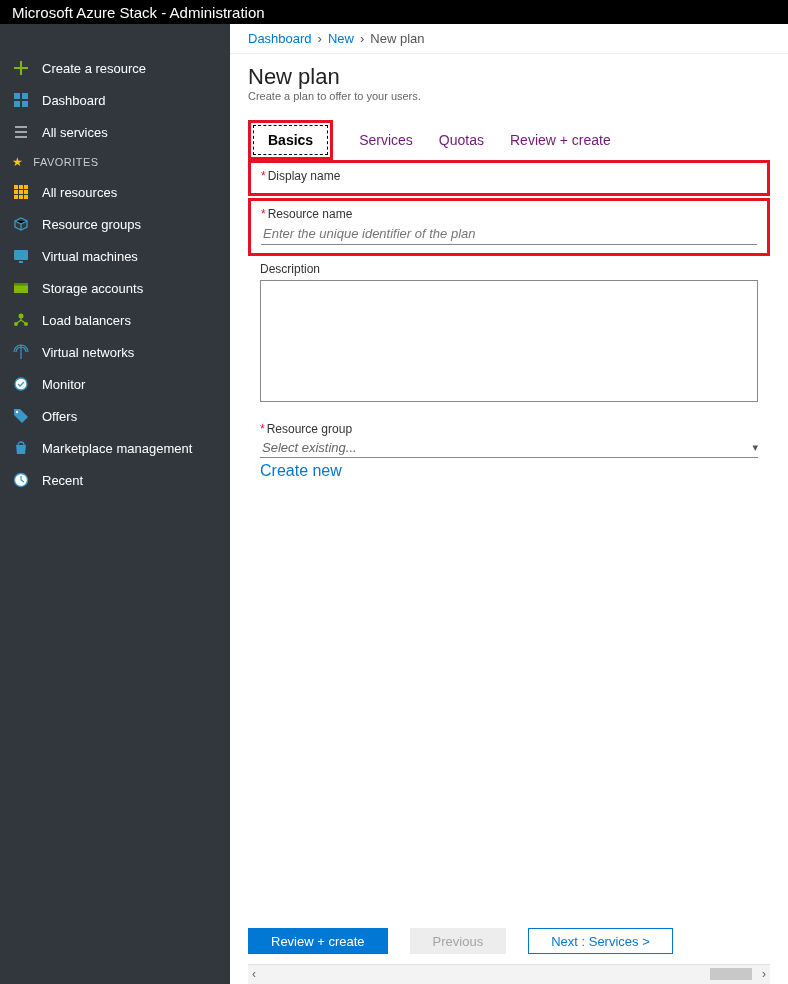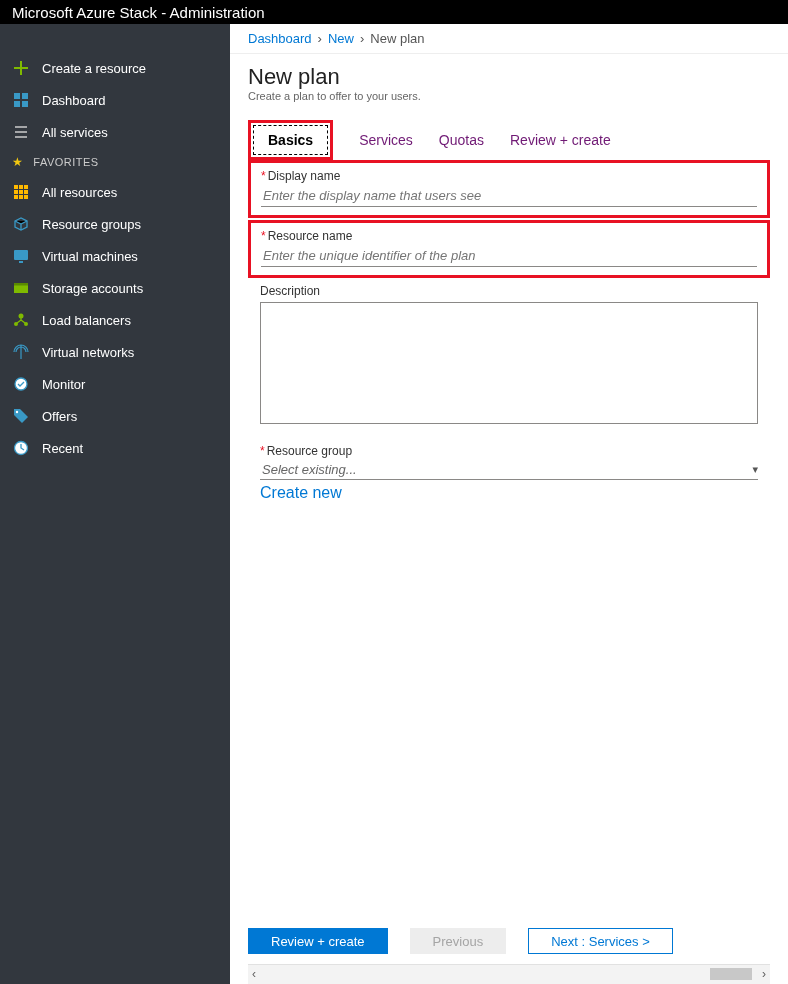--- a/index.html
+++ b/index.html
@@ -178,20 +178,29 @@
           <svg viewBox="0 0 16 16">
             <path d="M1 1h6l8 8-6 6-8-8z" fill="#3999c6"></path>
             <circle cx="4" cy="4" r="1.2" fill="#fff"></circle>
           </svg>
         </span>
       <span>Offers</span>
     </div>
     <div class="nav-item">
       <span class="nav-icon">
           <svg viewBox="0 0 16 16">
+            <path d="M3 5h10l-1 9H4z" fill="#3999c6"></path>
+            <path d="M5 5a3 3 0 016 0" stroke="#3999c6" fill="none" stroke-width="1.3"></path>
+          </svg>
+        </span>
+      <span>Marketplace management</span>
+    </div>
+    <div class="nav-item">
+      <span class="nav-icon">
+          <svg viewBox="0 0 16 16">
             <circle cx="8" cy="8" r="6.5" fill="#fff" stroke="#3999c6" stroke-width="1.3"></circle>
             <path d="M8 4v4l3 2" stroke="#3999c6" stroke-width="1.3" fill="none"></path>
           </svg>
         </span>
       <span>Recent</span>
     </div>
   </div>
 
   <div class="content-wrap">
     <div class="breadcrumb">
@@ -211,21 +220,20 @@
           <span class="tab-active">Basics</span>
         </span>
         <span class="tab">Services</span>
         <span class="tab">Quotas</span>
         <span class="tab">Review + create</span>
       </div>
 
       <div class="form-area">
         <div class="hl-box">
           <div class="field-label"><span class="req">*</span><span>Display name</span></div>
-          <input class="text-input" placeholder="Enter the display name that users see" style="">
         </div>
         <div class="hl-box">
           <div class="field-label"><span class="req">*</span><span>Resource name</span></div>
           <input class="text-input" placeholder="Enter the unique identifier of the plan" style="">
         </div>
 
         <div class="plain-section">
           <div class="field-label">Description</div>
           <textarea class="textarea" style=""></textarea>
         </div>

